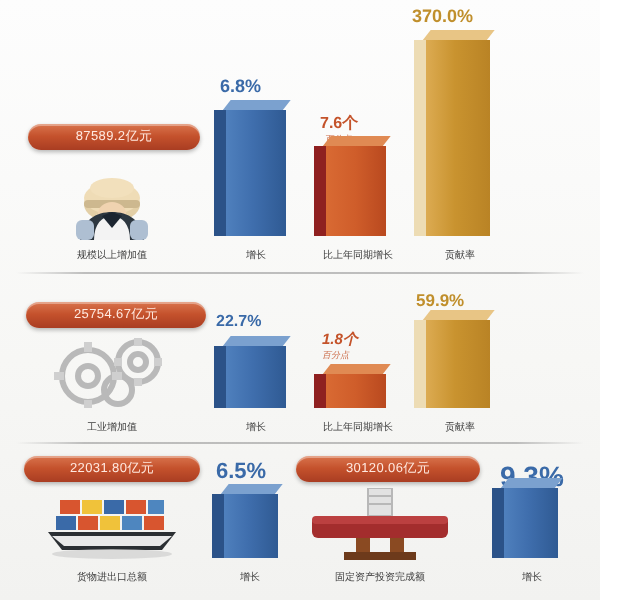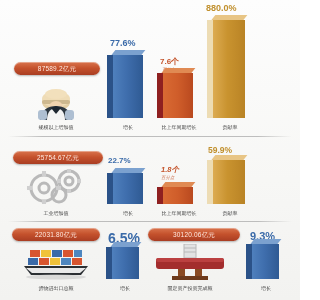--- a/index.html
+++ b/index.html
@@ -79,40 +79,40 @@
       <ellipse cx="32" cy="27" rx="7" ry="6" fill="#f0d3b0"></ellipse>
       <path d="M16 40c1-10 8-14 16-14s15 4 16 14z" fill="#2d3740"></path>
       <path d="M23 40c0-8 4-12 9-12s9 4 9 12z" fill="#f3f3f3"></path>
       <path d="M27 28l5 6 5-6-5-2z" fill="#1c2530"></path>
       <rect x="14" y="30" width="9" height="10" rx="3" fill="#aebfd2"></rect>
       <rect x="41" y="30" width="9" height="10" rx="3" fill="#aebfd2"></rect>
       <ellipse cx="32" cy="14" rx="11" ry="5" fill="#f2e0bc"></ellipse>
     </svg>
 
     <div class="val blue-t" style="left:110px;top:38px;font-size:9px;">
-      <span>77.6%</span>
+      <span>6.8%</span>
     </div>
     <div class="bar blue" style="left:113px;top:55px;width:30px;height:63px;">
       <div class="top" style="top:-5px;"></div>
       <div class="face" style="height:63px;"></div>
       <div class="side" style="height:63px;"></div>
     </div>
 
     <div class="val orange-t" style="left:160px;top:56px;font-size:8px;text-align:center;">
       <span>7.6个</span>
       <span class="sub">百分点</span>
     </div>
     <div class="bar orange" style="left:163px;top:73px;width:30px;height:45px;">
       <div class="top" style="top:-5px;"></div>
       <div class="face" style="height:45px;"></div>
       <div class="side" style="height:45px;"></div>
     </div>
 
     <div class="val gold-t" style="left:206px;top:3px;font-size:9px;">
-      <span>880.0%</span>
+      <span>370.0%</span>
     </div>
     <div class="bar gold" style="left:213px;top:20px;width:32px;height:98px;">
       <div class="top" style="top:-5px;"></div>
       <div class="face" style="height:98px;"></div>
       <div class="side" style="height:98px;"></div>
     </div>
 
     <div class="cap" style="left:18px;top:124px;width:76px;">规模以上增加值</div>
     <div class="cap" style="left:108px;top:124px;width:40px;">增长</div>
     <div class="cap" style="left:148px;top:124px;width:62px;">比上年同期增长</div>
@@ -196,21 +196,21 @@
         <rect x="17" y="12" width="10" height="7" fill="#d8552f"></rect>
         <rect x="28" y="12" width="10" height="7" fill="#f0c23a"></rect>
         <rect x="39" y="12" width="10" height="7" fill="#4e86bf"></rect>
         <rect x="50" y="12" width="10" height="7" fill="#d8552f"></rect>
       </g>
       <path d="M2 20h64l-7 9H9z" fill="#2b2f33"></path>
       <path d="M4 22h60l-6 5H10z" fill="#e9e9e9"></path>
       <ellipse cx="34" cy="31" rx="30" ry="2.5" fill="#cfcfcf" opacity=".7"></ellipse>
     </svg>
 
-    <div class="val blue-t" style="left:108px;top:4px;font-size:14px;">
+    <div class="val blue-t" style="left:108px;top:4px;font-size:11px;">
       <span>6.5%</span>
     </div>
     <div class="bar blue" style="left:112px;top:21px;width:27px;height:32px;">
       <div class="top" style="top:-5px;"></div>
       <div class="face" style="height:32px;"></div>
       <div class="side" style="height:32px;"></div>
     </div>
 
     <div class="badge" style="left:148px;top:2px;width:92px;">30120.06亿元</div>
 
@@ -218,21 +218,21 @@
       <rect x="32" y="0" width="12" height="14" fill="#e2e2e2" stroke="#b8b8b8" stroke-width="1"></rect>
       <line x1="32" y1="4" x2="44" y2="4" stroke="#b8b8b8"></line>
       <line x1="32" y1="8" x2="44" y2="8" stroke="#b8b8b8"></line>
       <rect x="4" y="14" width="68" height="11" rx="3" fill="#a32d2d"></rect>
       <rect x="4" y="14" width="68" height="4" rx="2" fill="#bb4040"></rect>
       <rect x="26" y="25" width="7" height="7" fill="#8a4a22"></rect>
       <rect x="43" y="25" width="7" height="7" fill="#8a4a22"></rect>
       <rect x="20" y="32" width="36" height="4" fill="#6d3a1b"></rect>
     </svg>
 
-    <div class="val blue-t" style="left:250px;top:4px;font-size:11px;">
+    <div class="val blue-t" style="left:250px;top:4px;font-size:14px;">
       <span>9.3%</span>
     </div>
     <div class="bar blue" style="left:252px;top:18px;width:27px;height:35px;">
       <div class="top" style="top:-5px;"></div>
       <div class="face" style="height:35px;"></div>
       <div class="side" style="height:35px;"></div>
     </div>
 
     <div class="cap" style="left:20px;top:59px;width:72px;">货物进出口总额</div>
     <div class="cap" style="left:104px;top:59px;width:42px;">增长</div>

